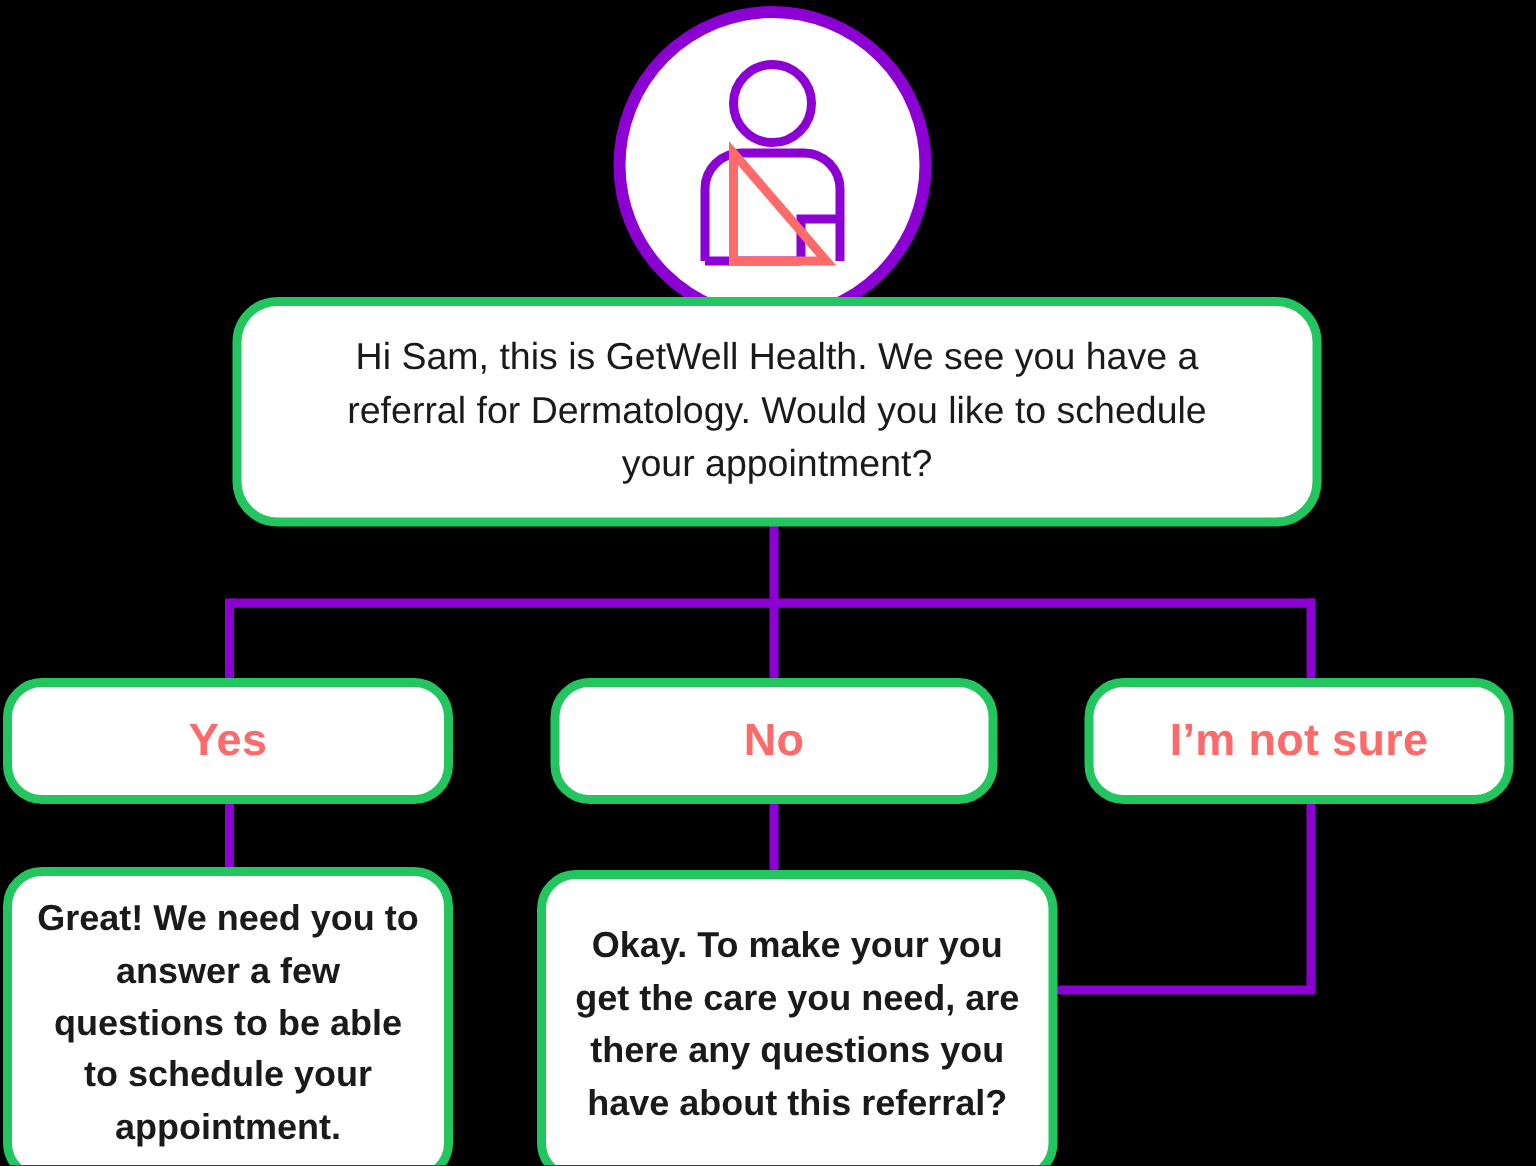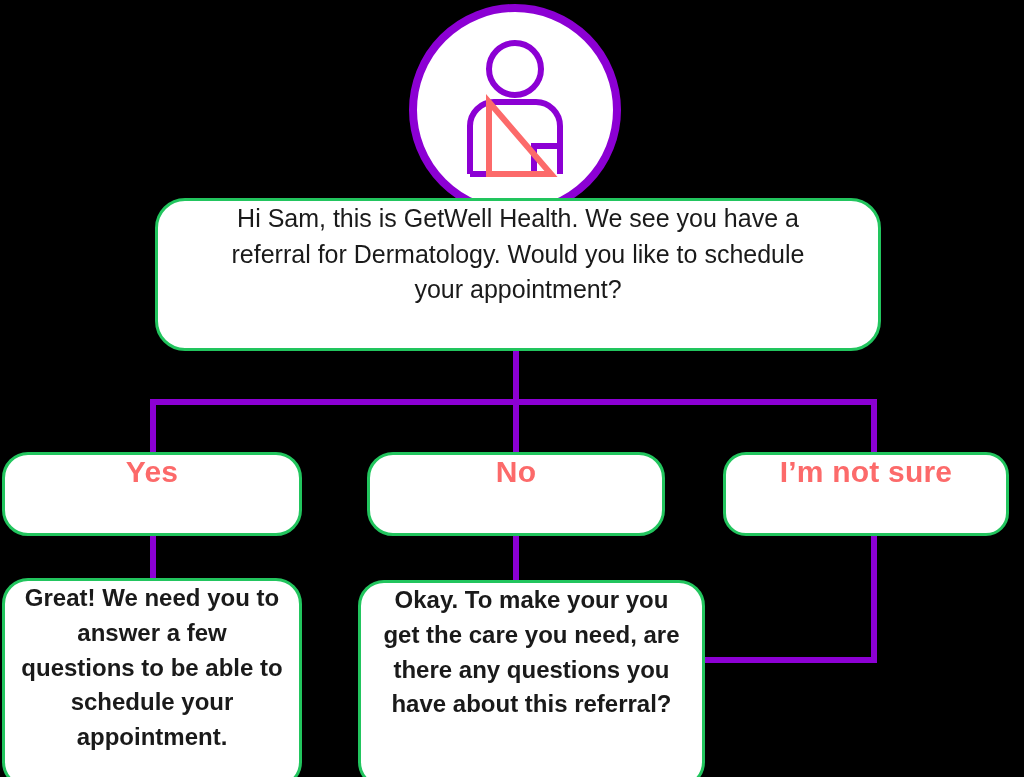--- a/index.html
+++ b/index.html
@@ -43,24 +43,24 @@
     display: flex;
     align-items: center;
     justify-content: center;
   }
   .avatar svg { display: block; }
 
   
   .card {
     position: absolute;
     background: #FFFFFF;
-    border: 3px solid #22c55e;
+    border: 6px solid #22c55e;
     box-sizing: border-box;
     display: flex;
-    align-items: flex-start;
+    align-items: center;
     justify-content: center;
     text-align: center;
     color: #1A1A1A;
   }
 
   .prompt-card {
     left: 155px;
     top: 198px;
     width: 726px;
     height: 153px;
@@ -81,21 +81,21 @@
     z-index: 3;
   }
   .option-card .txt {
     color: #FC6A6A;
     font-size: 30px;
     font-weight: bold;
     letter-spacing: 0.2px;
   }
   .opt-yes      { left: 2px;   width: 300px; }
   .opt-no       { left: 367px; width: 298px; }
-  .opt-notsure  { left: 723px; width: 286px; border-radius: 23px; }
+  .opt-notsure  { left: 723px; width: 286px; }
 
   .outcome-card {
     border-radius: 26px;
     z-index: 3;
   }
   .outcome-card .txt {
     font-size: 24px;
     line-height: 1.45;
     padding: 0 14px;
     font-weight: bold;

